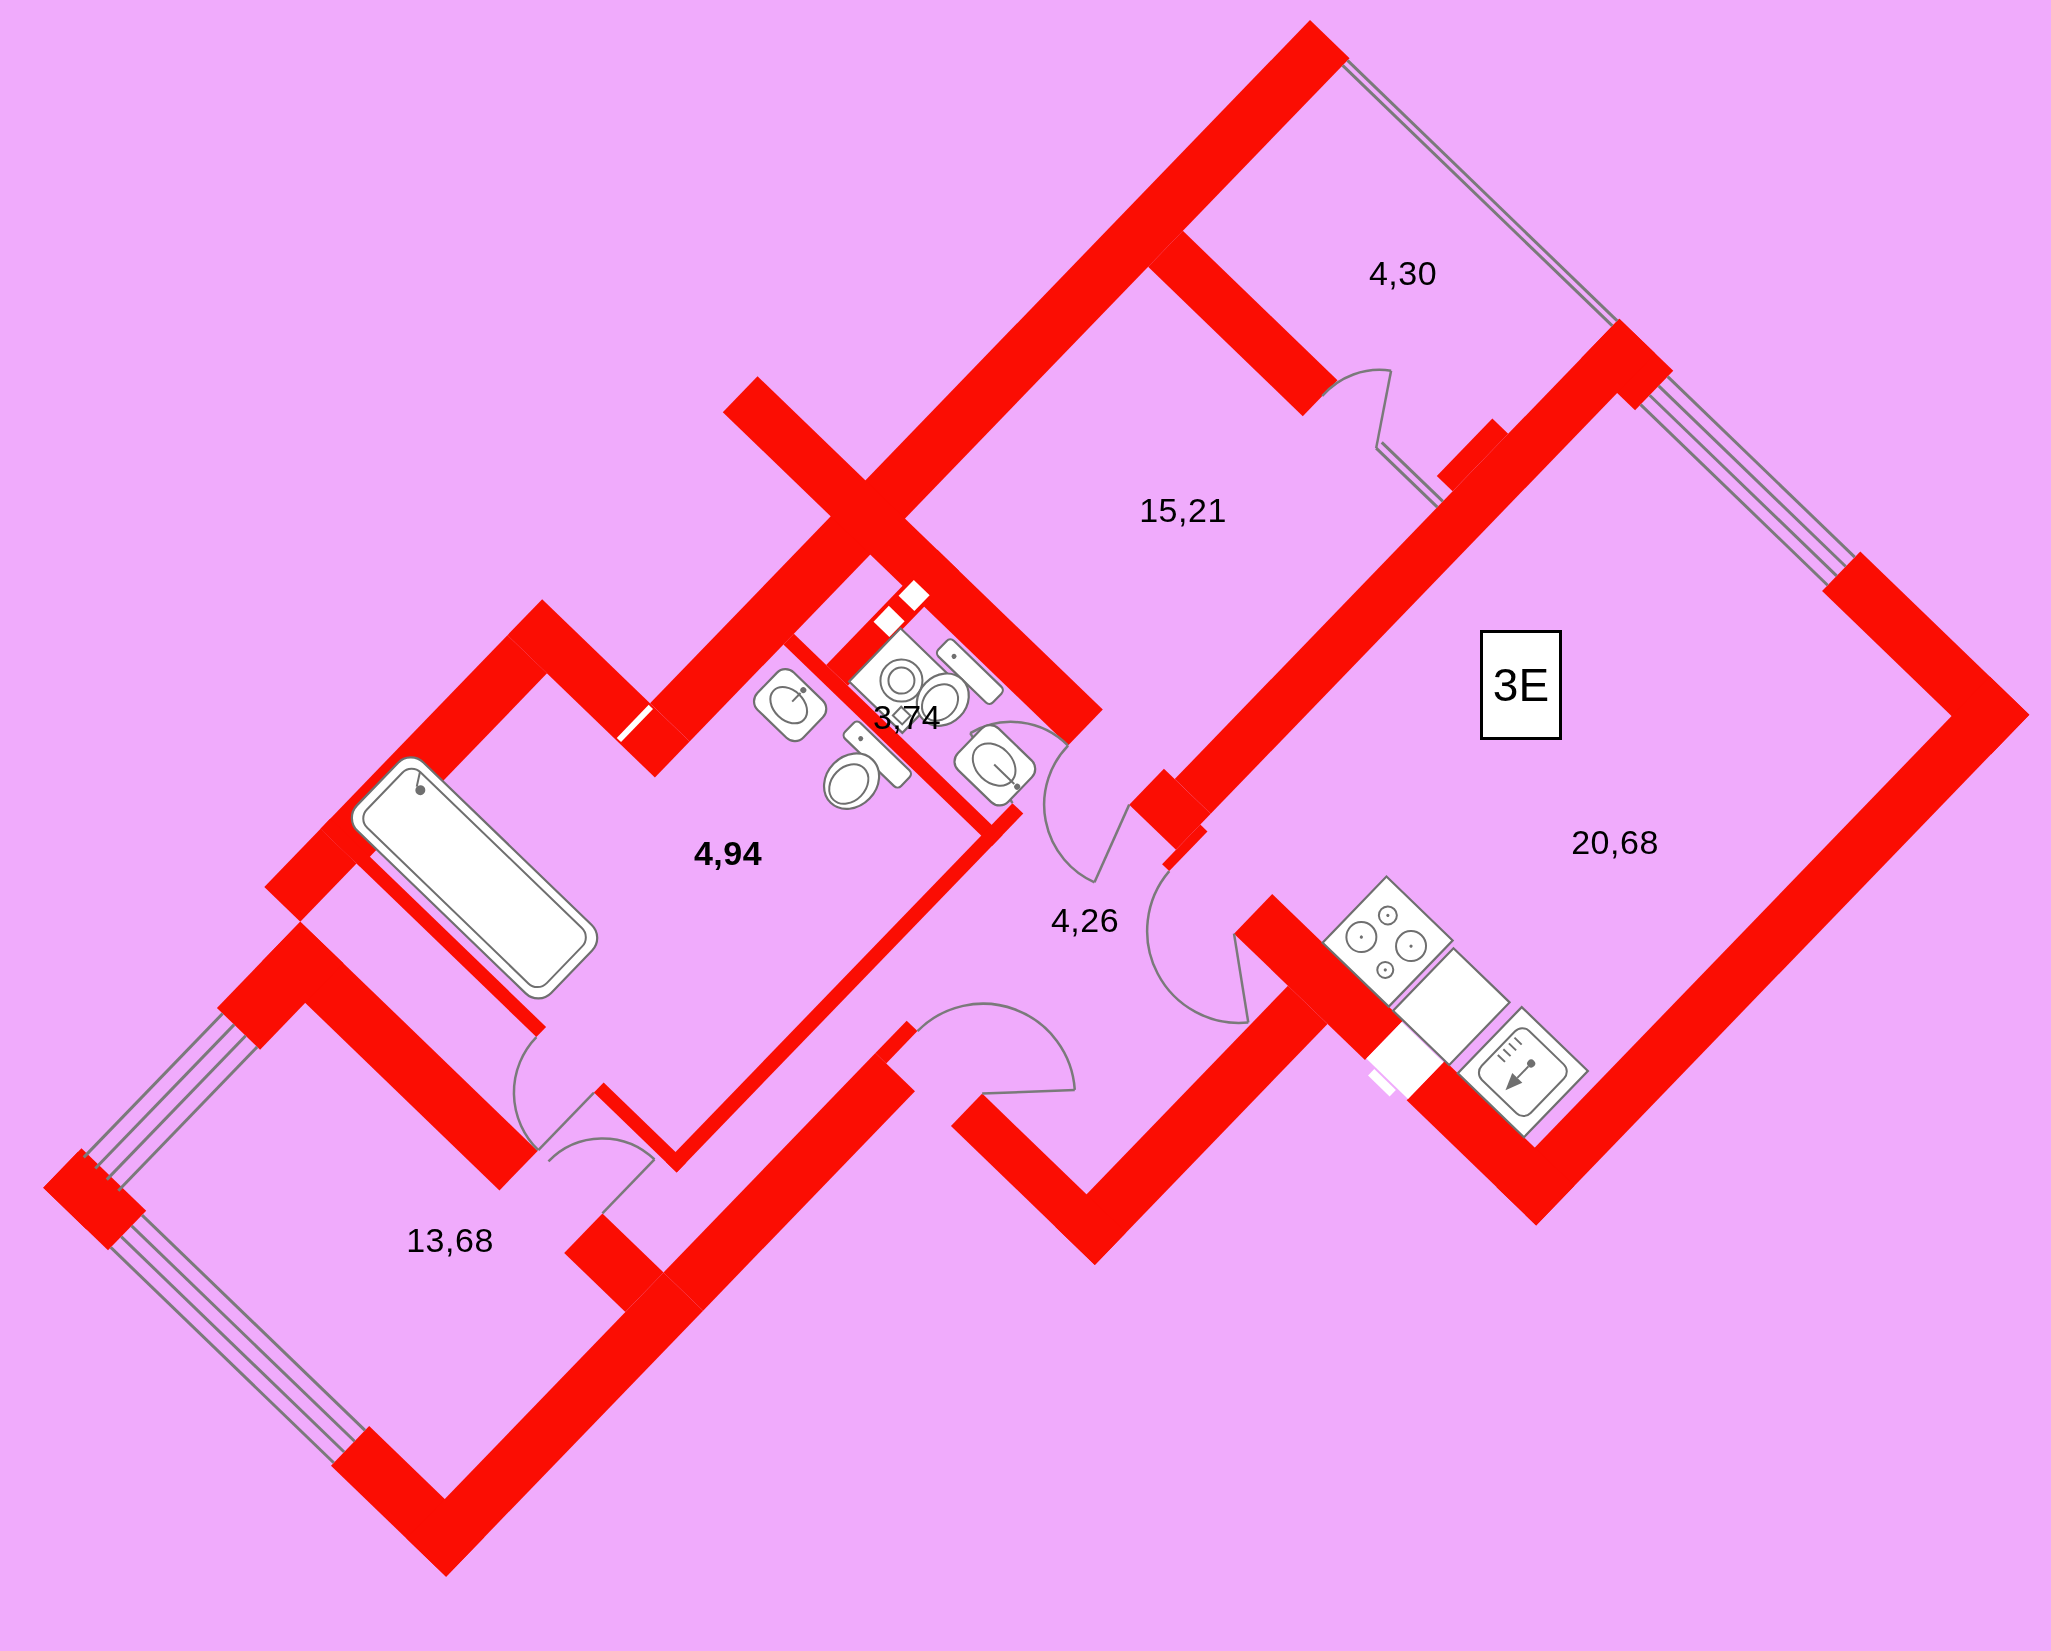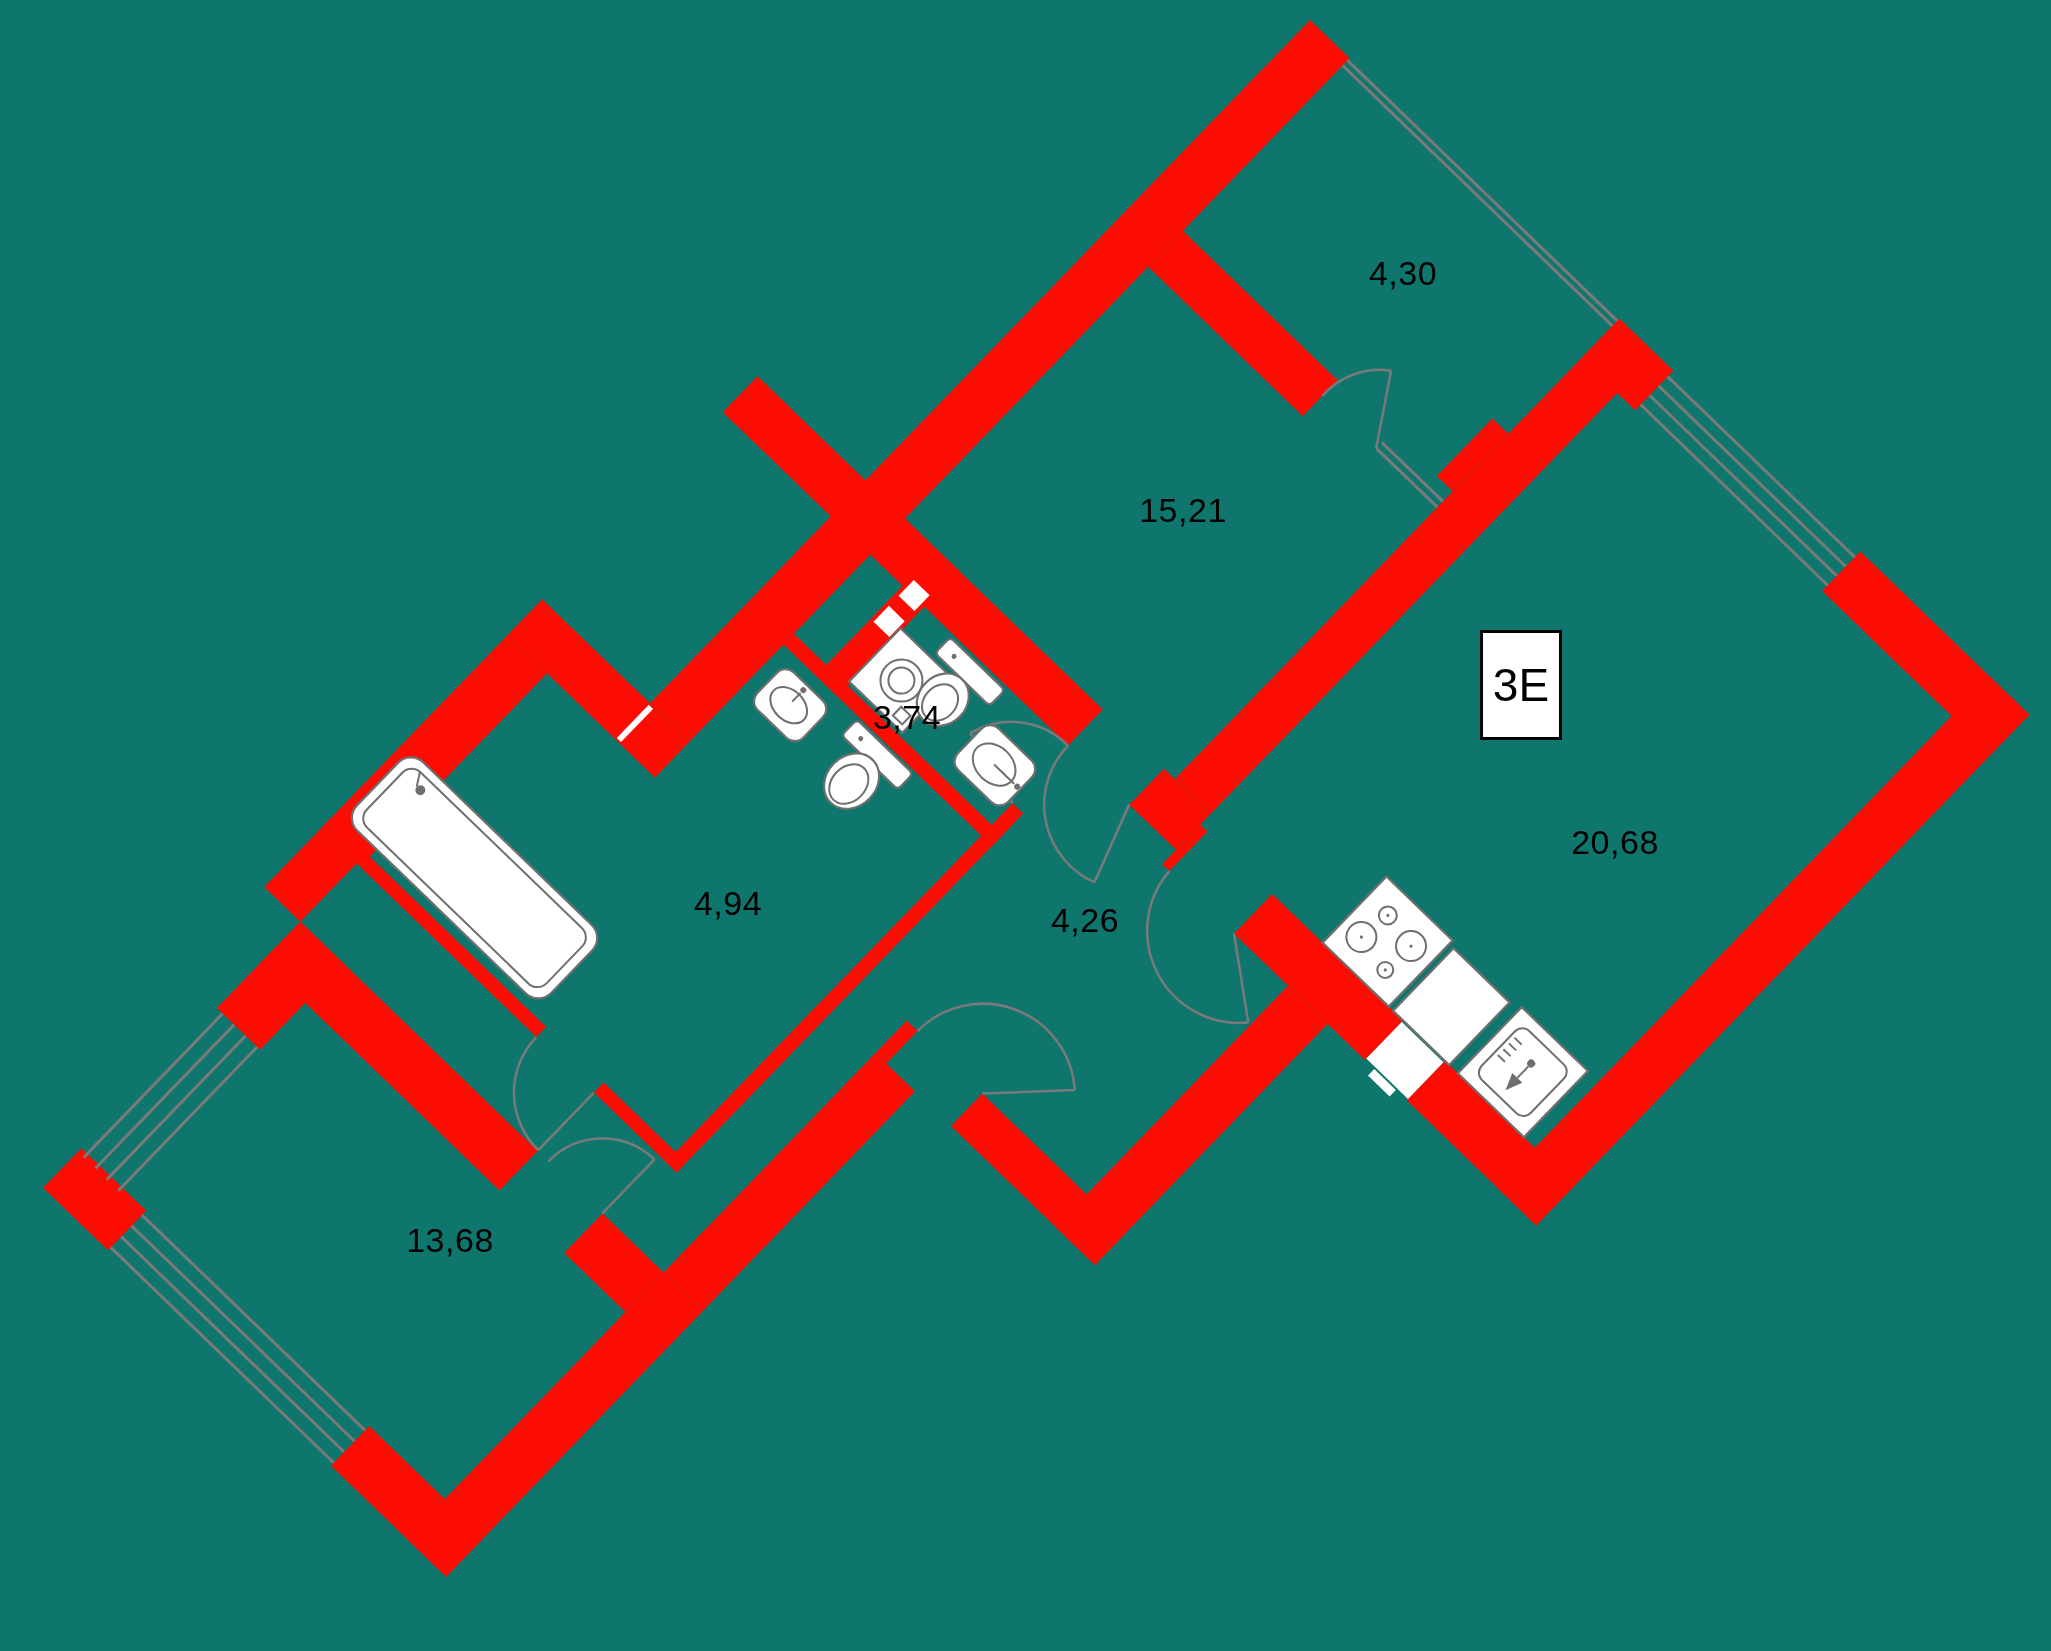--- a/index.html
+++ b/index.html
@@ -1,19 +1,19 @@
 <!DOCTYPE html>
 <html style="--wall-color: #fb0d03; --glazing-color: #7a7a7a; --fixture-color: #6f6f6f; --text-color: #000000;"><head>
 <meta charset="utf-8">
 <style>
   html,body{margin:0;padding:0;background:#ffffff;}
   .stage{
     position:relative;
     width:2051px;height:1651px;
-    background:#0f766e;
+    background:#f0abfc;
     overflow:hidden;
     font-family:"Liberation Sans", sans-serif;
   }
   .plan-svg{position:absolute;left:0;top:0;}
   .wall{fill:var(--wall-color,#fb0d03);stroke:none;}
   .void{fill:#ffffff;stroke:none;}
   .glz{stroke:var(--glazing-color,#7a7a7a);stroke-width:3;fill:none;}
   .winline{stroke:var(--glazing-color,#7a7a7a);stroke-width:3;fill:none;}
   .door{stroke:var(--glazing-color,#7a7a7a);stroke-width:2.5;fill:none;}
   .fix{stroke:var(--fixture-color,#6f6f6f);stroke-width:2.2;fill:#ffffff;}
@@ -230,21 +230,21 @@
         <path class="fixl" d="M884,601 L884,617"></path>
         <path class="fixd" d="M877,617 L891,617 L884,634 Z"></path>
         <path class="fixl" d="M854,590 H864 M854,598 H864 M854,606 H864 M854,614 H864"></path>
       </g>
     </g>
   </svg>
 
   <div class="room-label" style="left:1403px;top:273px;">4,30</div>
   <div class="room-label" style="left:1183px;top:510px;">15,21</div>
   <div class="room-label" style="left:907px;top:717px;">3,74</div>
-  <div class="room-label" style="left:728px;top:903px;">4,94</div>
+  <div class="room-label" style="left:728px;top:853px;font-weight:bold;">4,94</div>
   <div class="room-label" style="left:1085px;top:920px;">4,26</div>
   <div class="room-label" style="left:1615px;top:842px;">20,68</div>
   <div class="room-label" style="left:450px;top:1240px;">13,68</div>
 
   <div class="info-table">
     <div class="info-unit">3Е</div>
   </div>
 
 </div>
 

